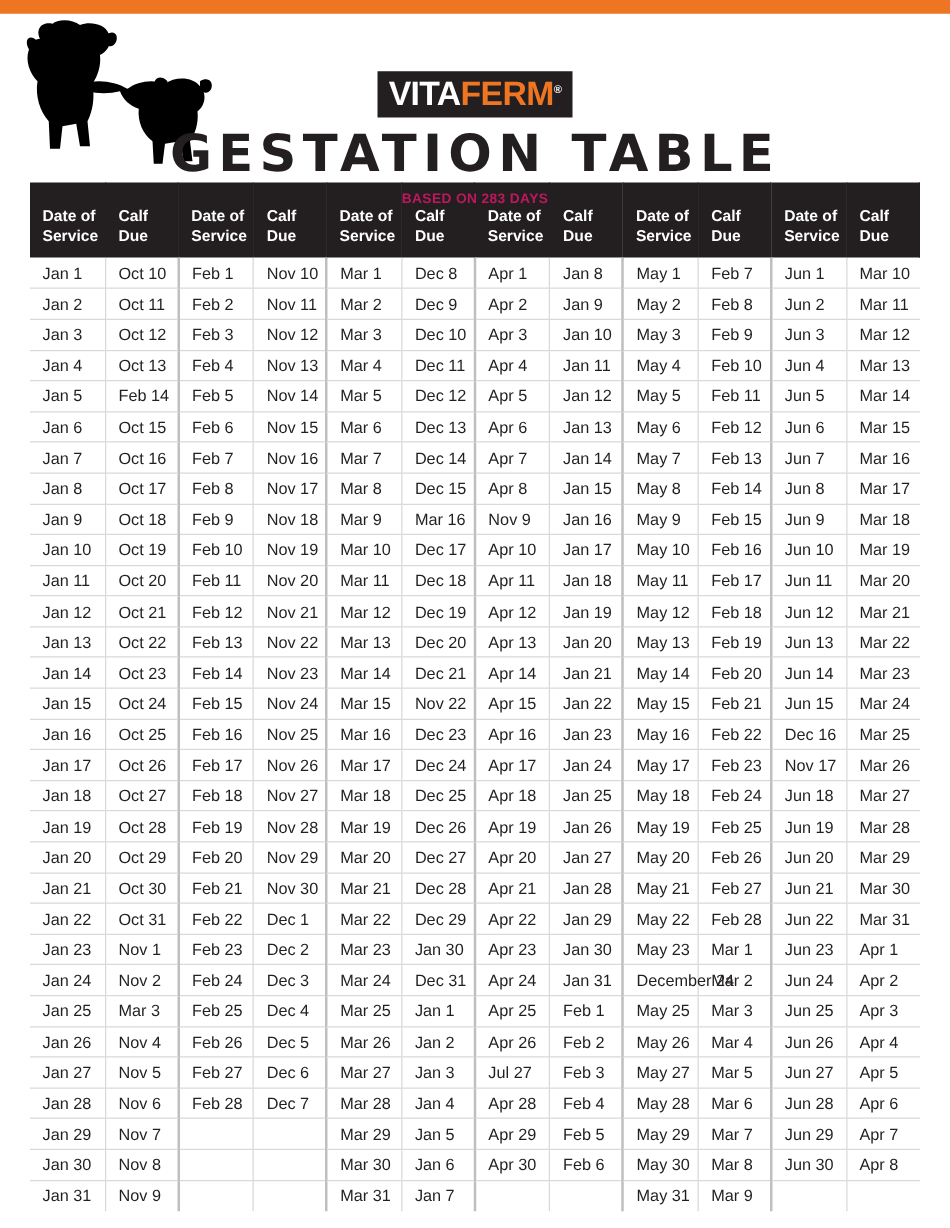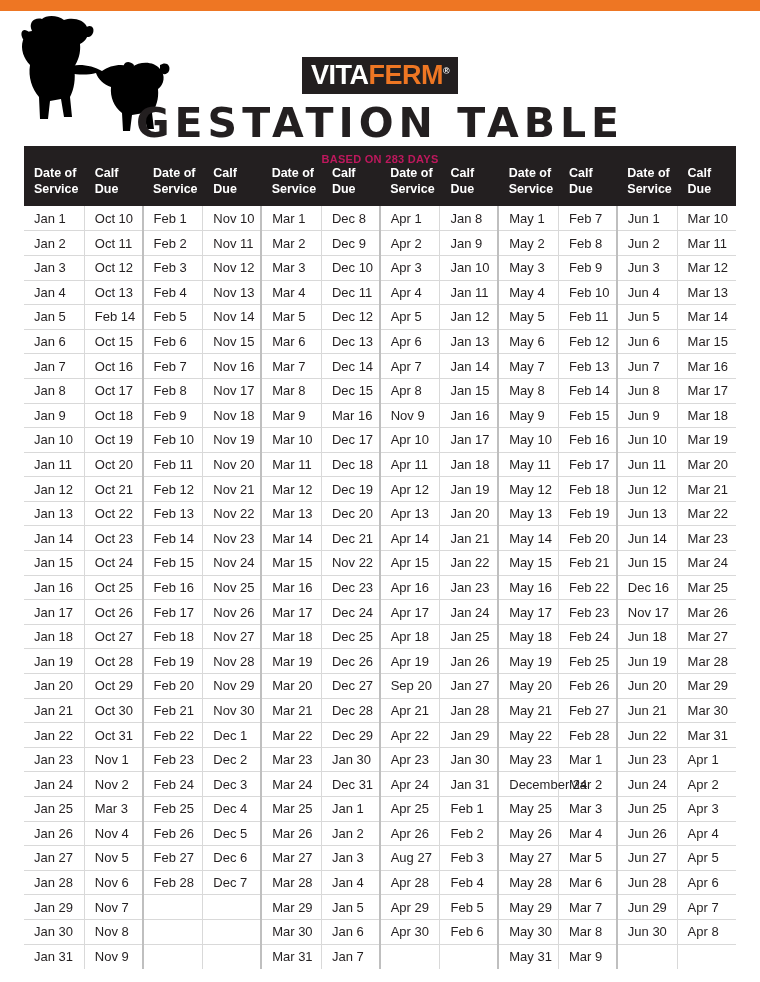--- a/index.html
+++ b/index.html
@@ -486,21 +486,21 @@
             <td class="">Jun 19</td>
             <td class="calf last">Mar 28</td>
           </tr>
           <tr>
             <td class="">Jan 20</td>
             <td class="calf">Oct 29</td>
             <td class="">Feb 20</td>
             <td class="calf">Nov 29</td>
             <td class="">Mar 20</td>
             <td class="calf">Dec 27</td>
-            <td class="">Sep 20</td>
+            <td class="">Apr 20</td>
             <td class="calf">Jan 27</td>
             <td class="">May 20</td>
             <td class="calf">Feb 26</td>
             <td class="">Jun 20</td>
             <td class="calf last">Mar 29</td>
           </tr>
           <tr>
             <td class="">Jan 21</td>
             <td class="calf">Oct 30</td>
             <td class="">Feb 21</td>
@@ -584,21 +584,21 @@
             <td class="">Jun 26</td>
             <td class="calf last">Apr 4</td>
           </tr>
           <tr>
             <td class="">Jan 27</td>
             <td class="calf">Nov 5</td>
             <td class="">Feb 27</td>
             <td class="calf">Dec 6</td>
             <td class="">Mar 27</td>
             <td class="calf">Jan 3</td>
-            <td class="">Aug 27</td>
+            <td class="">Jul 27</td>
             <td class="calf">Feb 3</td>
             <td class="">May 27</td>
             <td class="calf">Mar 5</td>
             <td class="">Jun 27</td>
             <td class="calf last">Apr 5</td>
           </tr>
           <tr>
             <td class="">Jan 28</td>
             <td class="calf">Nov 6</td>
             <td class="">Feb 28</td>

